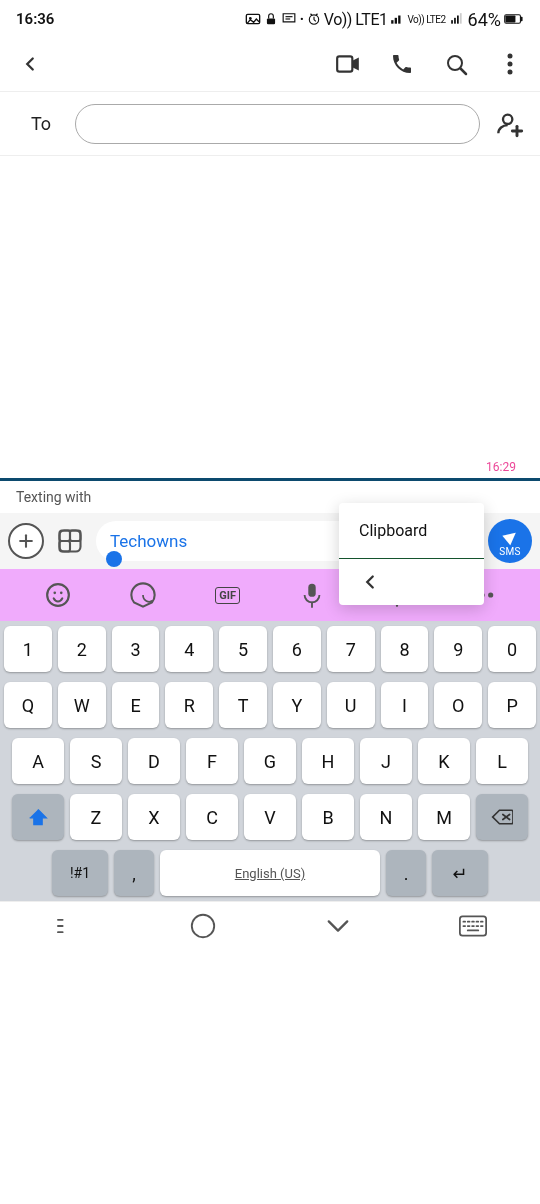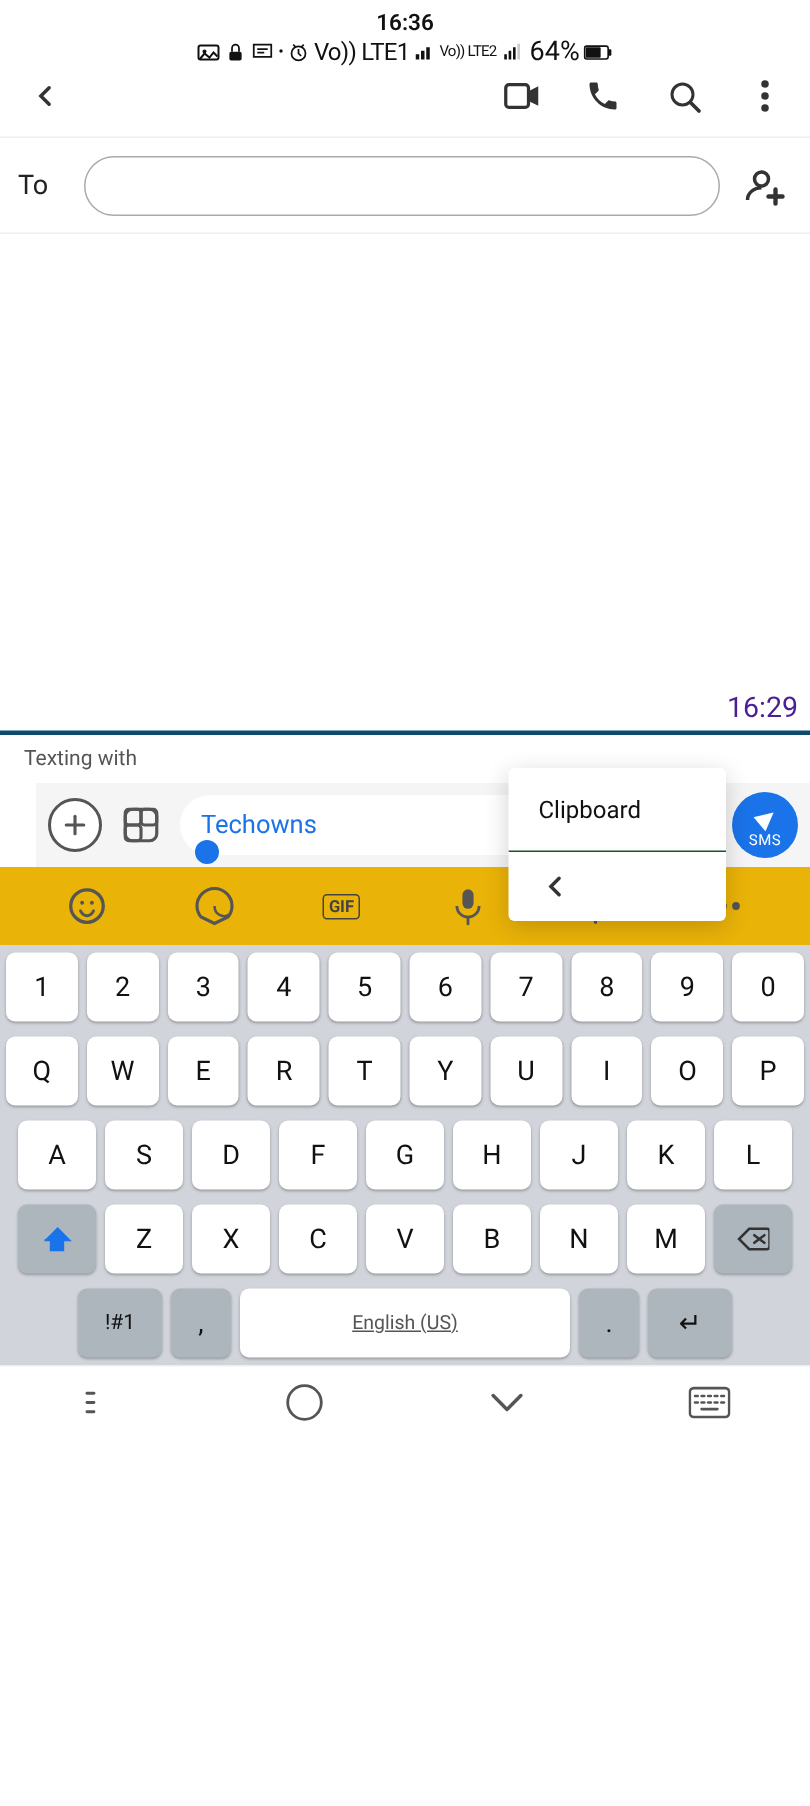--- a/index.html
+++ b/index.html
@@ -14,21 +14,20 @@
     }
 
     
     .status-bar {
       display: flex;
       justify-content: space-between;
       align-items: center;
       padding: 6px 16px 4px;
       background: #fff;
       height: 36px;
-      flex-direction: column;
     }
     .status-time {
       font-size: 15px;
       font-weight: 600;
       color: #111;
     }
     .status-icons {
       display: flex;
       align-items: center;
       gap: 3px;
@@ -75,20 +74,21 @@
       padding: 10px 12px;
       border-bottom: 1px solid #eee;
       height: 64px;
     }
     .to-label {
       font-size: 18px;
       color: #222;
       font-weight: 400;
       margin-right: 12px;
       min-width: 32px;
+      margin-left: 19px;
     }
     .to-input-pill {
       flex: 1;
       height: 40px;
       border: 1.5px solid #aaa;
       border-radius: 20px;
       background: #fff;
     }
     .add-contact-btn {
       margin-left: 12px;
@@ -106,23 +106,23 @@
       padding: 16px;
       min-height: 300px;
       background: #fff;
       position: relative;
     }
 
     
     .timestamp-row {
       display: flex;
       justify-content: flex-end;
-      padding: 4px 8px;
-      font-size: 19px;
-      color: #4c1d95;
+      padding: 4px 24px;
+      font-size: 12px;
+      color: #ec4899;
     }
 
     
     .texting-with-row {
       display: flex;
       align-items: center;
       padding: 8px 16px;
       font-size: 14px;
       color: #555;
       border-top: 3px solid #0c4a6e;
@@ -181,21 +181,21 @@
       font-size: 16px;
       transform: rotate(-40deg);
       margin-bottom: 1px;
     }
 
     
     .keyboard-toolbar {
       display: flex;
       align-items: center;
       justify-content: space-around;
-      background: #eab308;
+      background: #f0abfc;
       padding: 6px 16px;
       height: 52px;
     }
     .kb-tool-btn {
       width: 36px; height: 36px;
       display: flex; align-items: center; justify-content: center;
       font-size: 20px; cursor: pointer; color: #444;
     }
     .kb-tool-btn .gif-label {
       font-size: 11px; font-weight: bold; color: #444;
@@ -404,21 +404,21 @@
 </div>
 
 <div class="timestamp-row">
   <span>16:29</span>
 </div>
 
 <div class="texting-with-row">
   <span>Texting with</span>
 </div>
 
-<div style="position: relative; padding-left: 24px;">
+<div style="position: relative;">
   <div class="input-row">
     <div class="input-add-btn">
       <svg width="20" height="20" viewBox="0 0 24 24">
           <line x1="12" y1="5" x2="12" y2="19" stroke="#555" stroke-width="2.5" stroke-linecap="round"></line>
           <line x1="5" y1="12" x2="19" y2="12" stroke="#555" stroke-width="2.5" stroke-linecap="round"></line>
         </svg>
     </div>
     <div class="input-sticker-btn">
       <svg width="28" height="28" viewBox="0 0 24 24">
         <rect x="3" y="3" width="18" height="18" rx="4" fill="none" stroke="#555" stroke-width="1.8"></rect>

